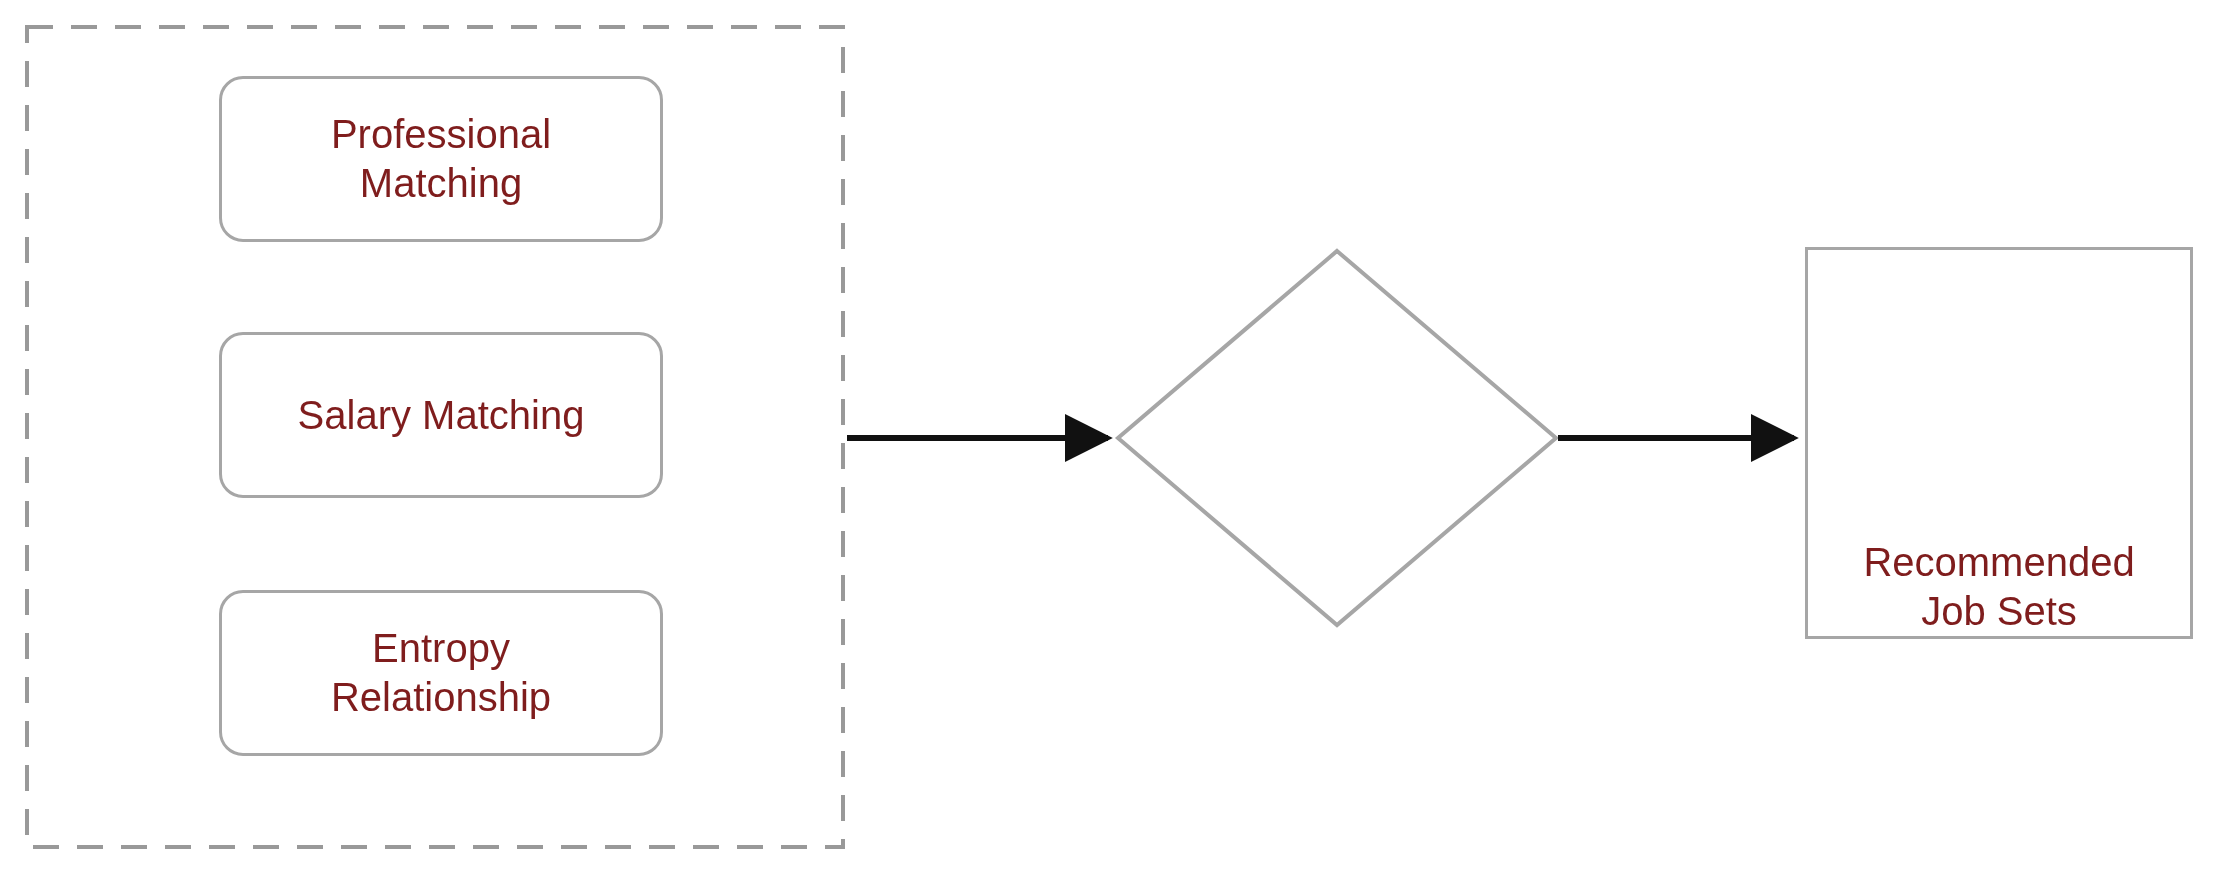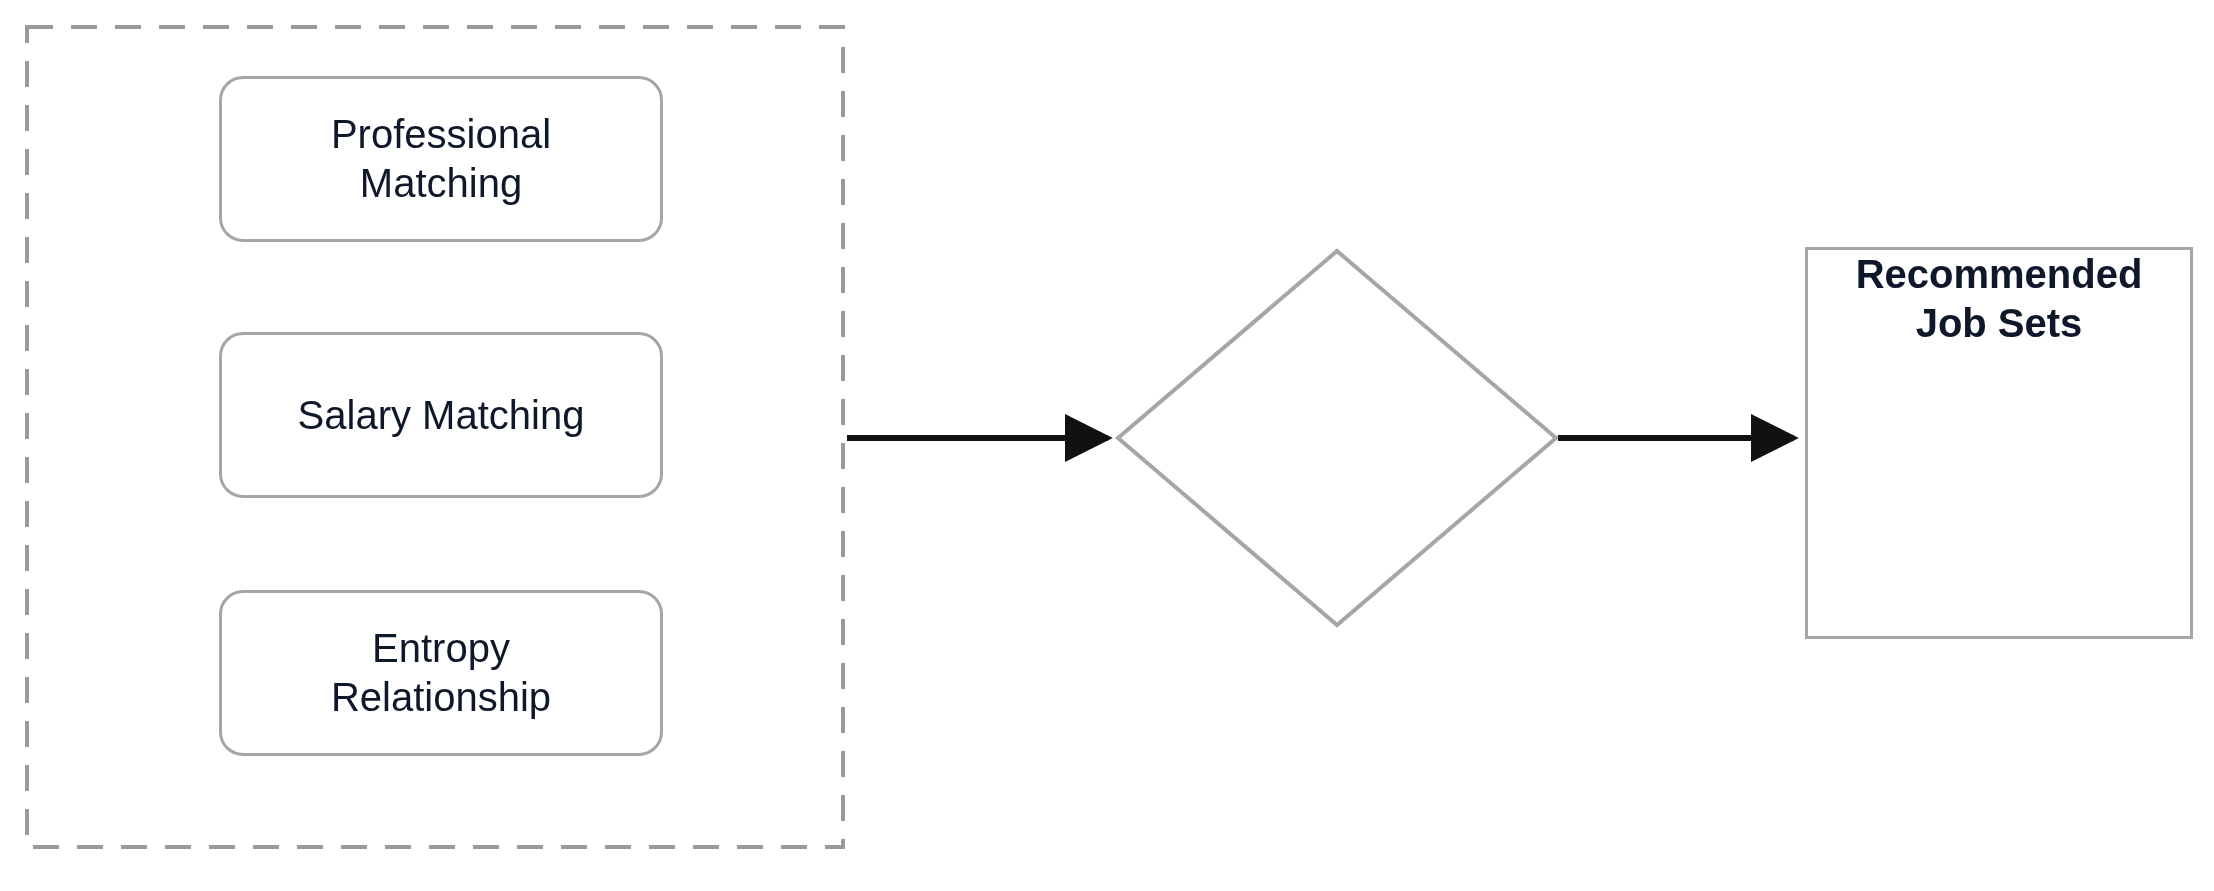--- a/index.html
+++ b/index.html
@@ -6,21 +6,21 @@
     margin: 0;
     padding: 0;
     background: #ffffff;
   }
   .canvas {
     position: relative;
     width: 2214px;
     height: 891px;
     background: #ffffff;
     font-family: "Liberation Sans", sans-serif;
-    color: #0f172a;
+    color: #7f1d1d;
     overflow: hidden;
   }
   .layer {
     position: absolute;
     left: 0;
     top: 0;
     width: 2214px;
     height: 891px;
   }
   .node {
@@ -59,27 +59,26 @@
   }
   .output-box {
     position: absolute;
     left: 1805px;
     top: 247px;
     width: 382px;
     height: 386px;
     border: 3px solid #a6a6a6;
     background: #ffffff;
     display: flex;
-    align-items: flex-start;
+    align-items: flex-end;
     justify-content: center;
     text-align: center;
     font-size: 40px;
     line-height: 1.22;
     white-space: pre-line;
-    font-weight: bold;
   }
 </style>
 </head>
 <body>
 
 <div class="canvas">
 
   <svg class="layer" viewBox="0 0 2214 891" xmlns="http://www.w3.org/2000/svg">
     <defs>
       <marker id="arrowhead" viewBox="0 0 10 10" refX="9" refY="5" markerWidth="8" markerHeight="8" orient="auto-start-reverse">

